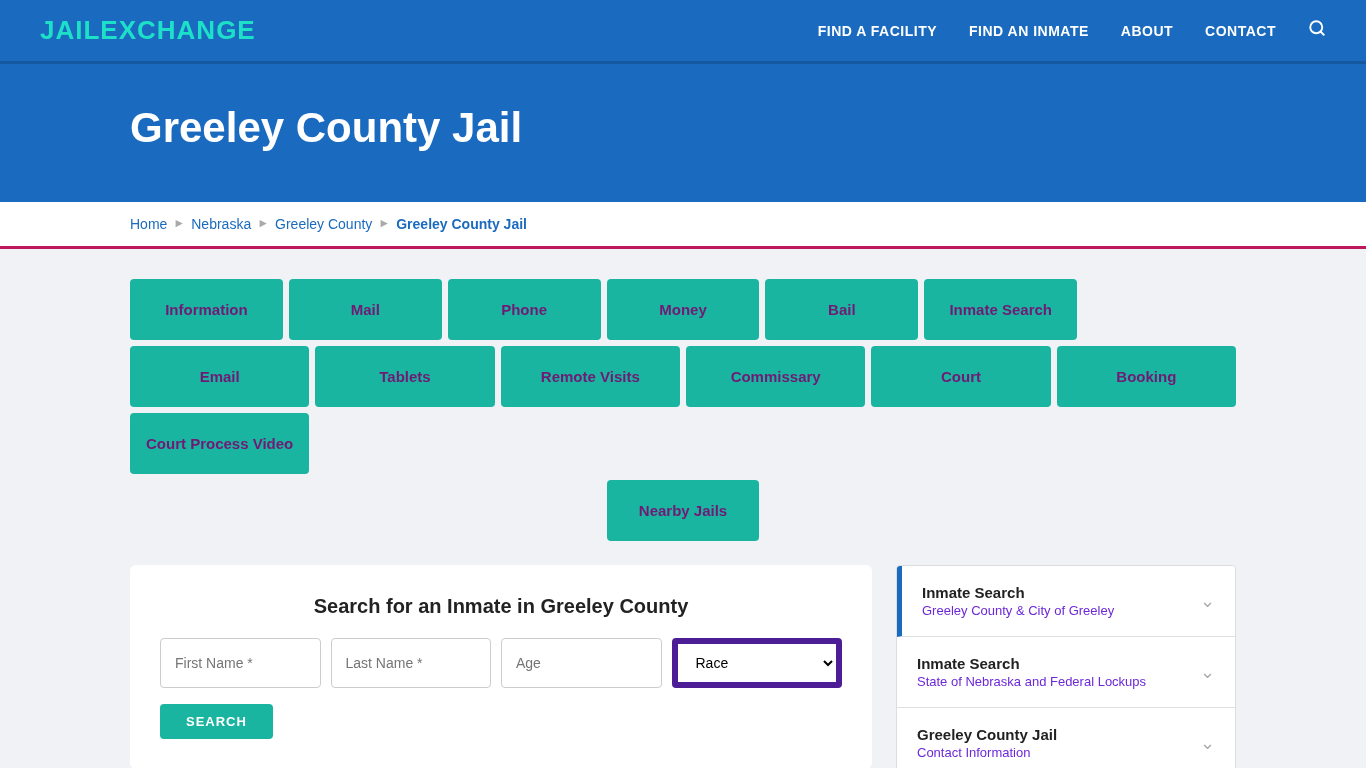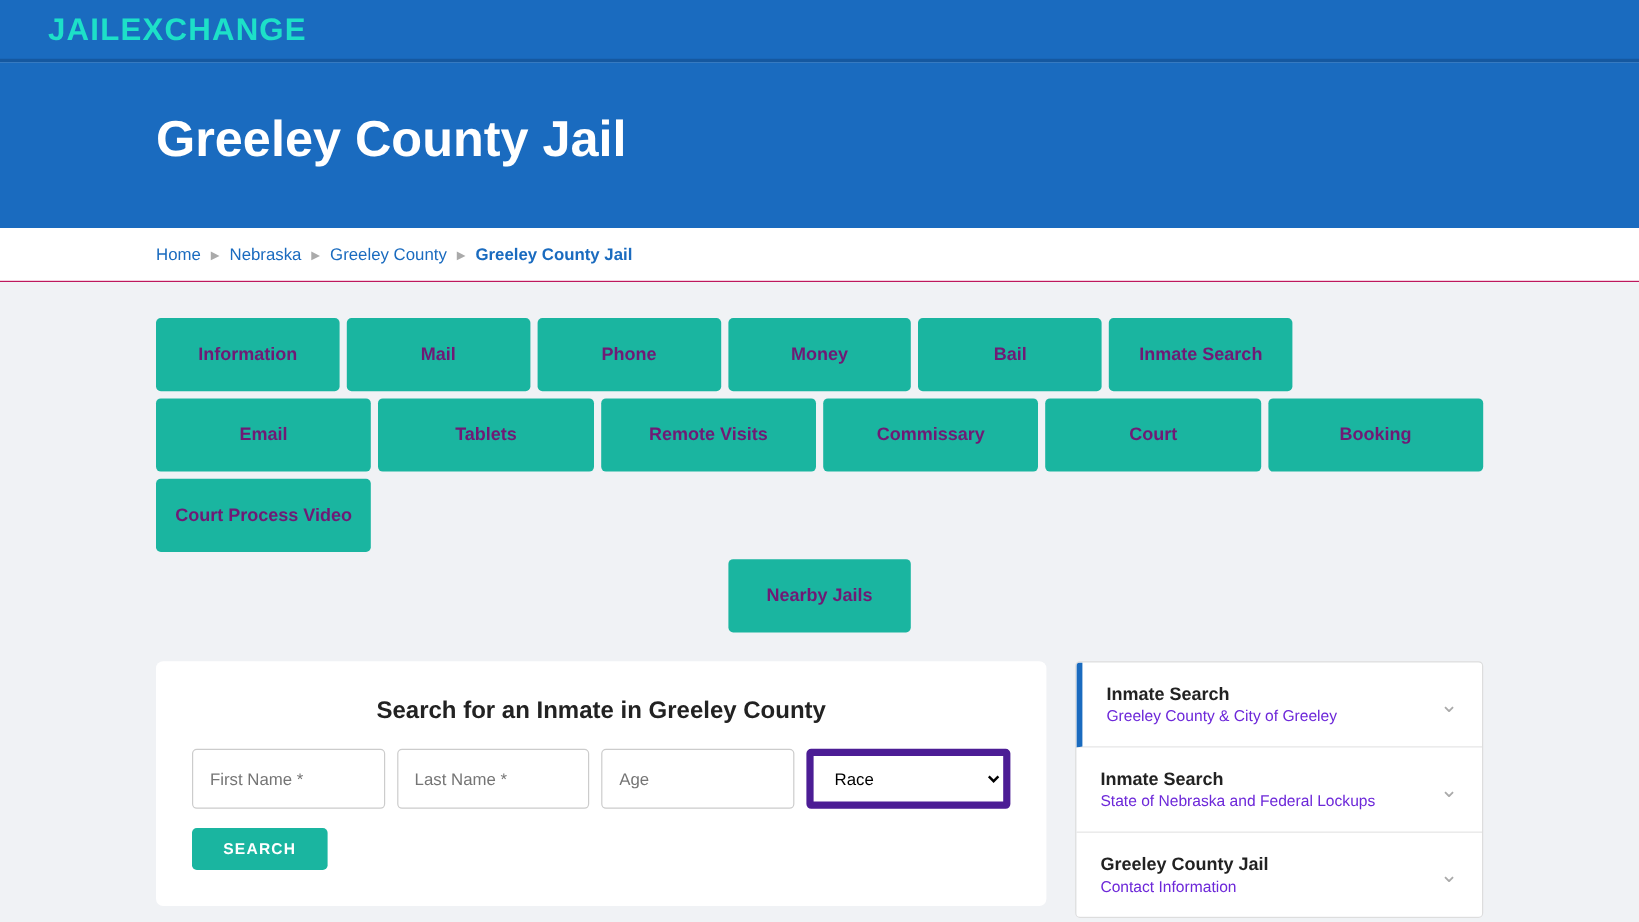--- a/index.html
+++ b/index.html
@@ -5,21 +5,21 @@
     * { margin: 0; padding: 0; box-sizing: border-box; }
     body { font-family: Arial, sans-serif; background: #f0f2f5; color: #333; }
 
     
     nav {
       background: #1a6bbf;
       display: flex;
       align-items: center;
       justify-content: space-between;
       padding: 0 40px;
-      height: 52px;
+      height: 64px;
       border-bottom: 3px solid #1558a0;
     }
     .logo {
       font-size: 26px;
       font-weight: 900;
       color: #fff;
       letter-spacing: 1px;
     }
     .logo span { color: #1de0c8; }
     .nav-links {
@@ -51,23 +51,23 @@
       font-size: 42px;
       font-weight: 800;
     }
 
     
     .breadcrumb {
       background: #fff;
       padding: 14px 130px;
       font-size: 14px;
       display: flex;
-      align-items: flex-end;
+      align-items: flex-start;
       gap: 6px;
-      border-bottom: 1px solid #be185d;
+      border-bottom: 3px solid #be185d;
     }
     .breadcrumb a { color: #1a6bbf; text-decoration: none; }
     .breadcrumb .sep { color: #aaa; font-size: 12px; }
     .breadcrumb .current { color: #1a6bbf; font-weight: 600; }
 
     
     .main-content {
       background: #f0f2f5;
       padding: 30px 130px 40px;
     }
@@ -202,20 +202,34 @@
       margin-top: 24px;
     }
   </style>
 </head>
 <body>
 
 <nav>
   <div class="logo">
     <span>JAIL</span><span style="color:#1de0c8">EXCHANGE</span>
   </div>
+  <ul class="nav-links">
+    <li><a href="#">FIND A FACILITY</a></li>
+    <li><a href="#">FIND AN INMATE</a></li>
+    <li><a href="#">ABOUT</a></li>
+    <li><a href="#">CONTACT</a></li>
+    <li>
+      <span class="nav-search">
+        <svg width="18" height="18" viewBox="0 0 24 24" fill="none" stroke="white" stroke-width="2.5" stroke-linecap="round" stroke-linejoin="round">
+            <circle cx="11" cy="11" r="8"></circle>
+            <line x1="21" y1="21" x2="16.65" y2="16.65"></line>
+          </svg>
+      </span>
+    </li>
+  </ul>
 </nav>
 
 <div class="hero">
   <h1>Greeley County Jail</h1>
 </div>
 
 <div class="breadcrumb">
   <a href="#">Home</a>
   <span class="sep">►</span>
   <a href="#">Nebraska</a>

